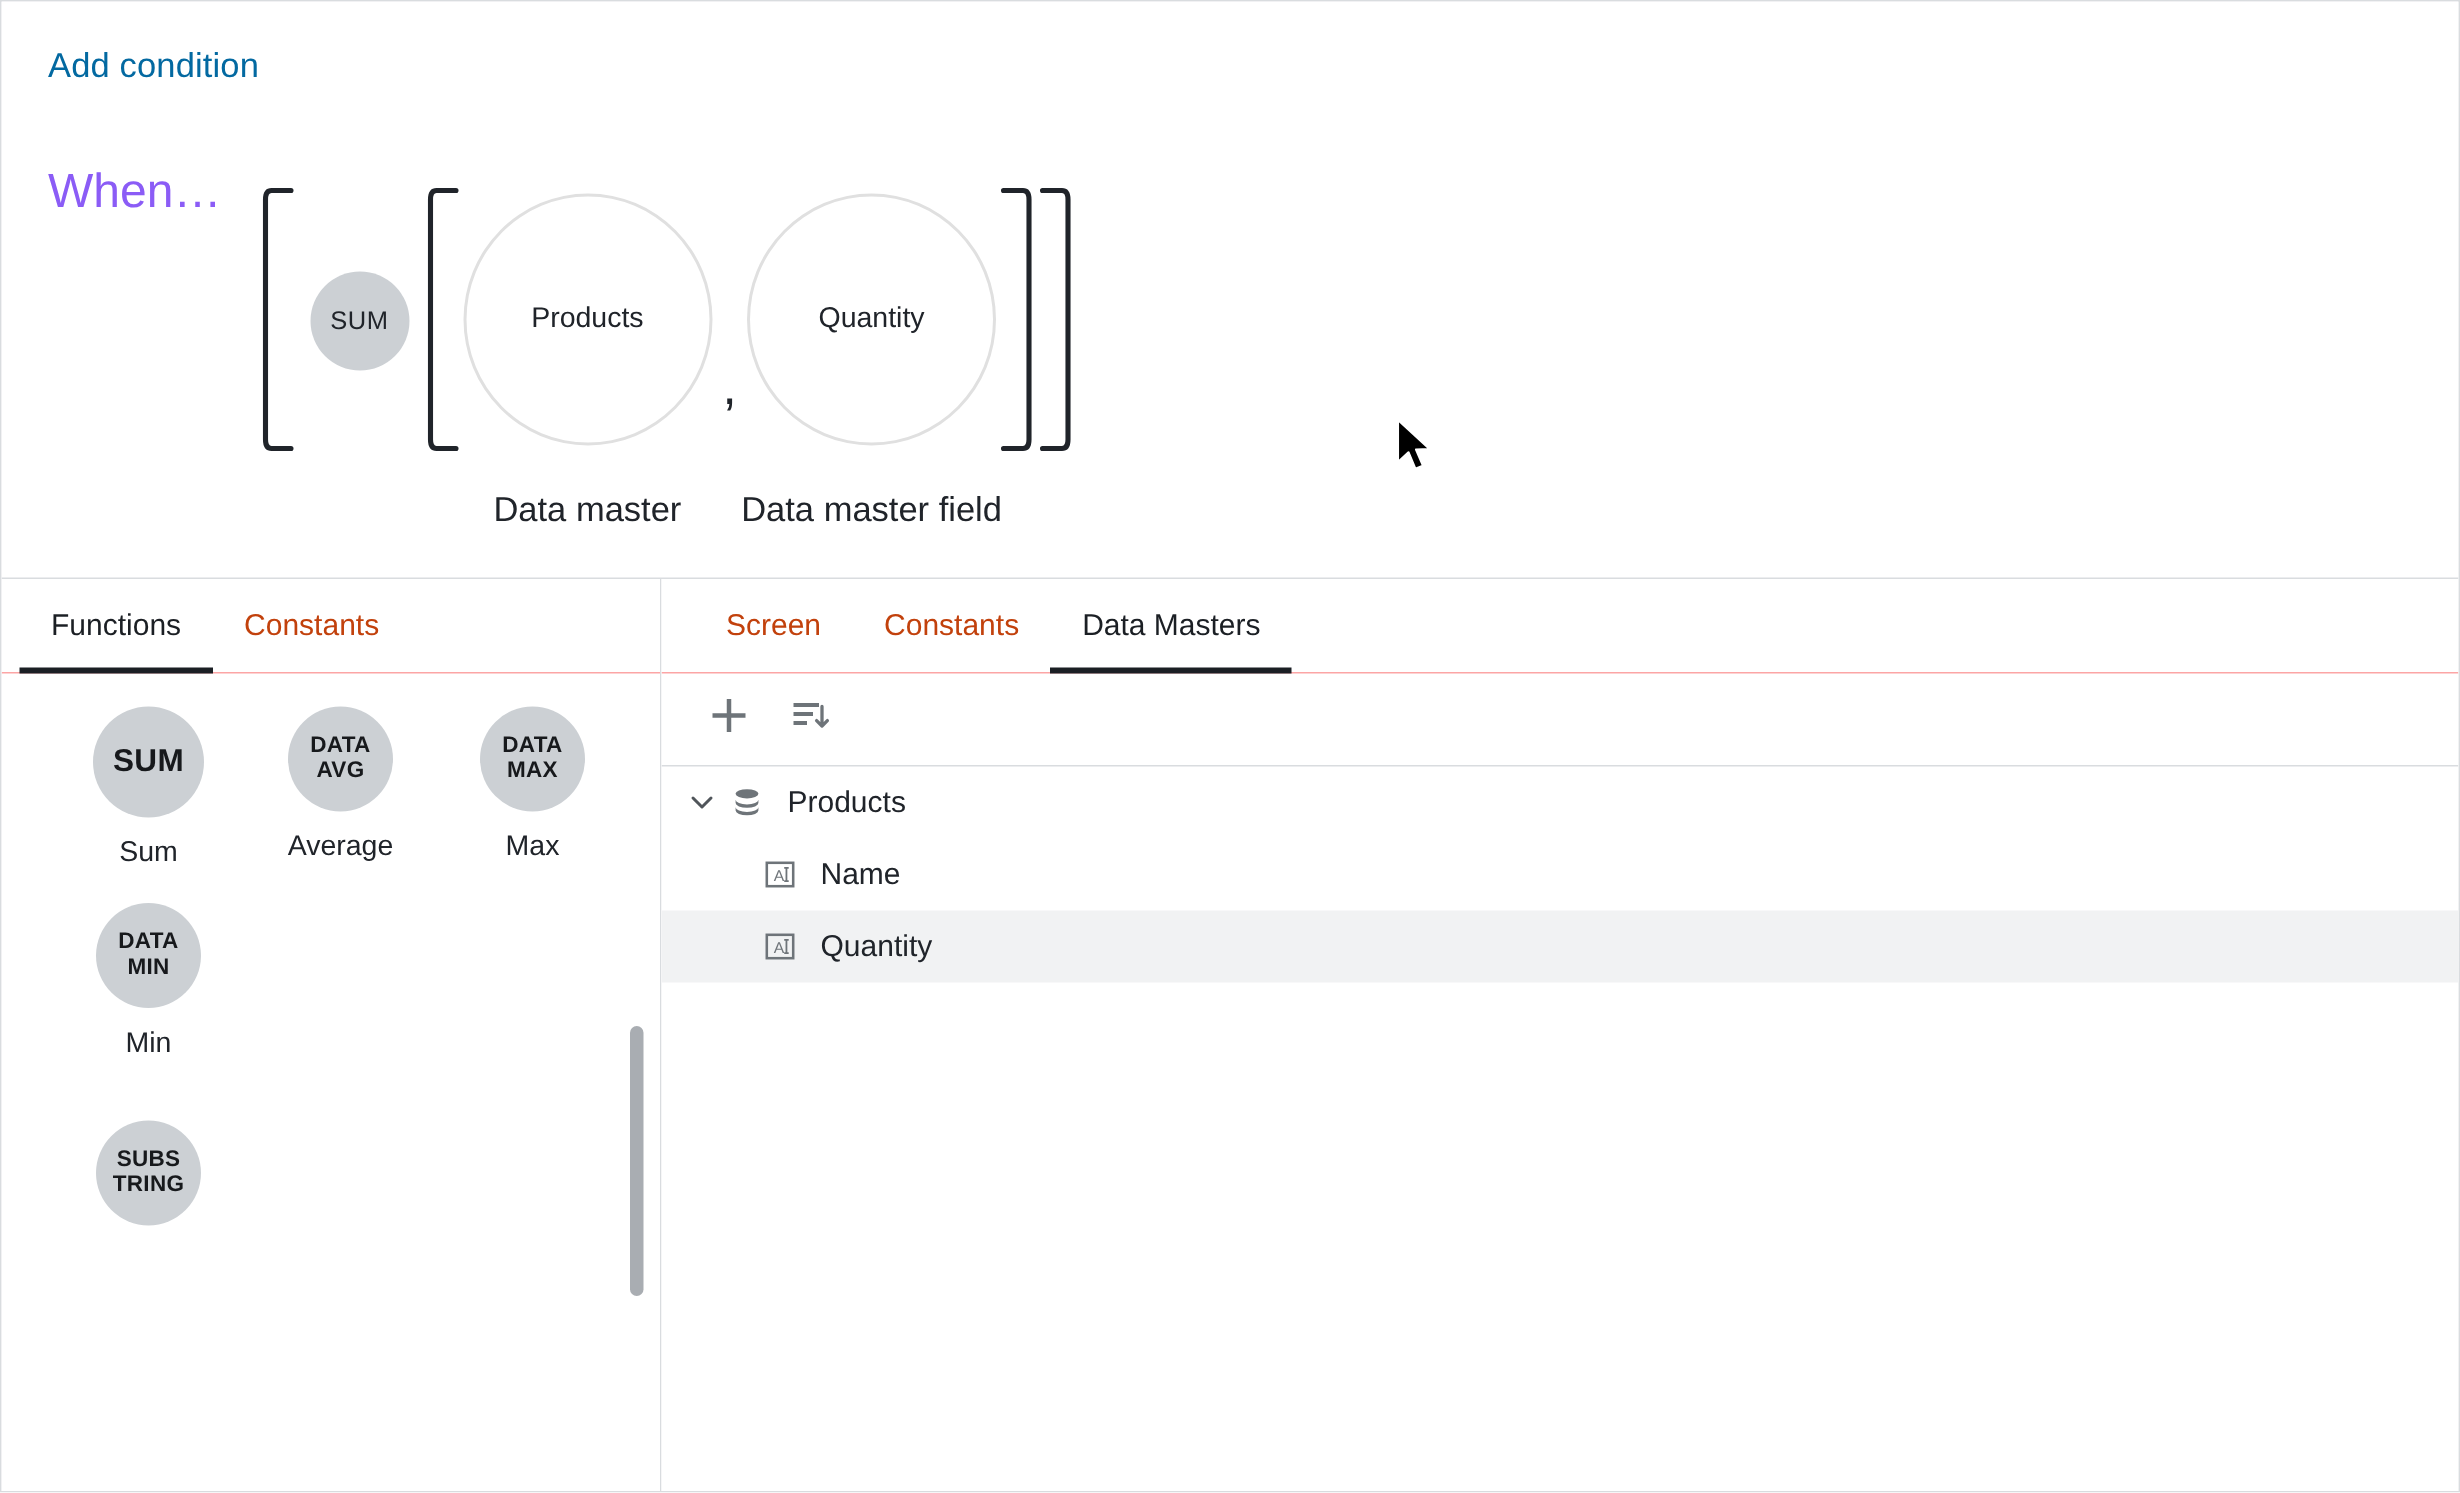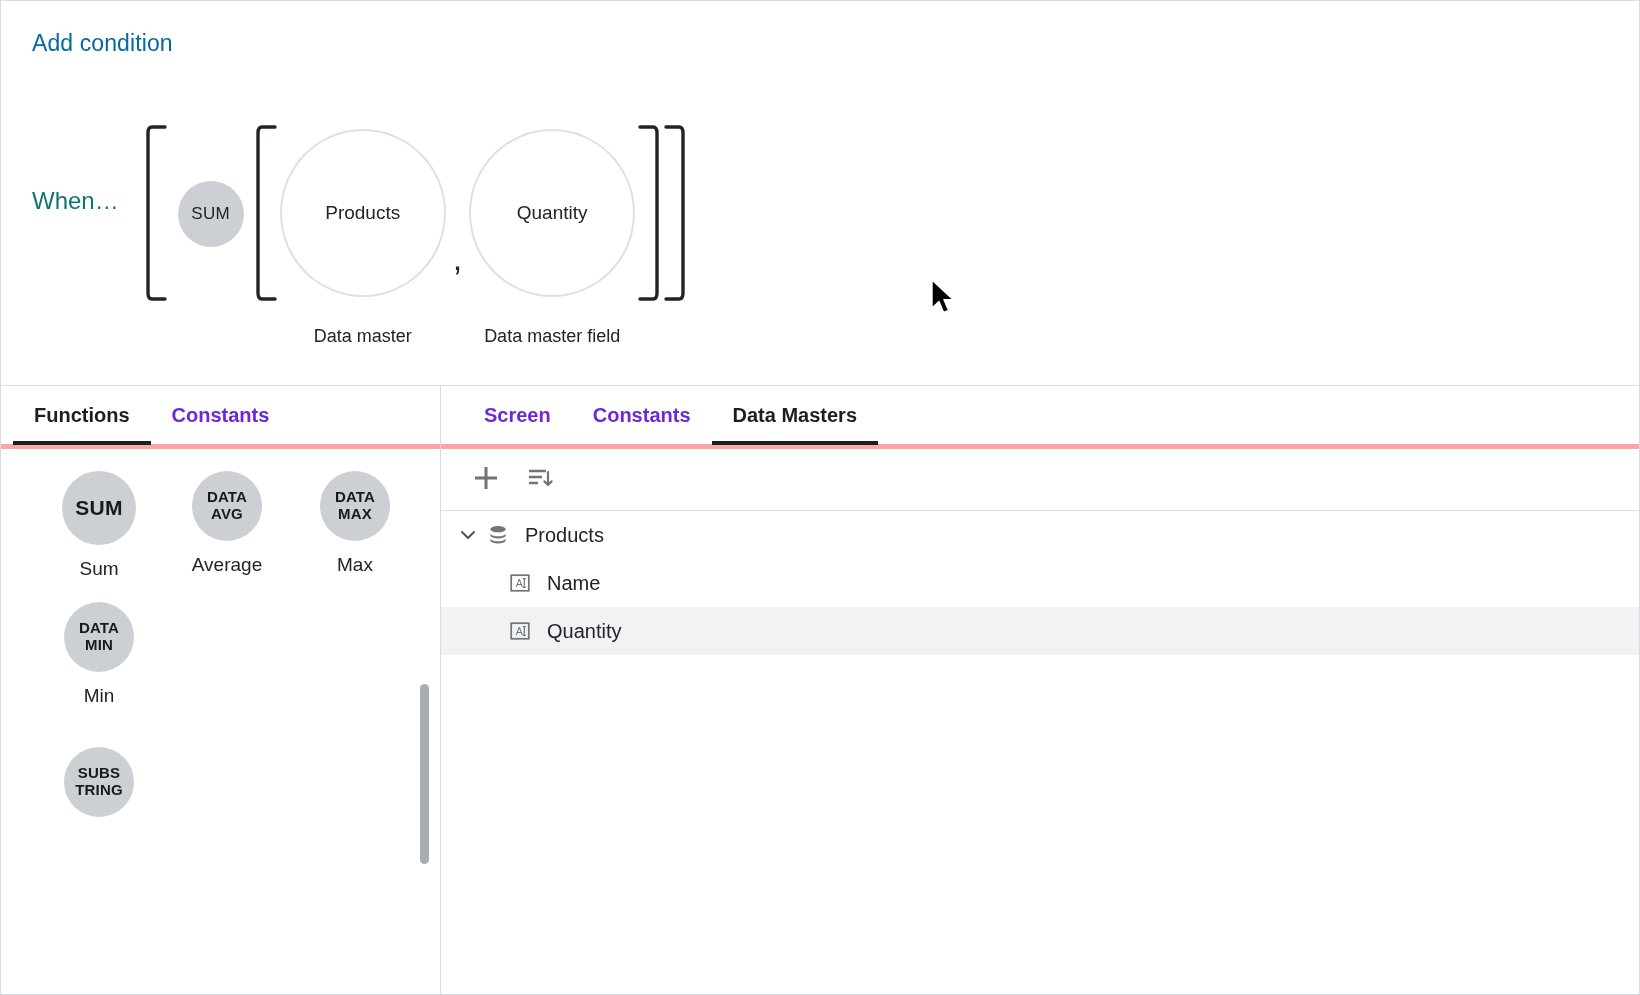--- a/index.html
+++ b/index.html
@@ -34,24 +34,23 @@
     letter-spacing: .1px;
   }
 
   .formula {
     position: absolute;
     left: 31px; top: 110px;
     display: flex;
     align-items: flex-start;
   }
   .when-label {
-    font-size: 24px;
-    color: #0f766e;
+    font-size: 32px;
+    color: #8b5cf6;
     line-height: 1;
-    margin-top: 78px;
     margin-right: 24px;
     white-space: nowrap;
   }
   .bracket {
     width: 26px;
     align-self: stretch;
     position: relative;
     flex: 0 0 auto;
   }
   .bracket svg { display:block; }
@@ -72,21 +71,21 @@
     display: flex;
     align-items: center;
     justify-content: center;
     font-size: 19px;
     color: #20242a;
     background: #fff;
     margin-top: 18px;
   }
   .slot-caption {
     margin-top: 29px;
-    font-size: 18px;
+    font-size: 23px;
     color: #20242a;
     white-space: nowrap;
   }
   .comma {
     font-size: 34px;
     color: #20242a;
     align-self: flex-start;
     margin-top: 130px;
     padding: 0 6px;
     line-height: 1;
@@ -126,33 +125,32 @@
     flex: 1 1 auto;
     position: relative;
     background: #fff;
     overflow: hidden;
     text-align: center;
   }
 
   
   .tabbar {
     height: 63px;
-    border-bottom: 5px solid #fca5a5;
+    border-bottom: 1px solid #fca5a5;
     display: flex;
     align-items: stretch;
     padding-left: 12px;
-    font-weight: bold;
   }
   .right-panel .tabbar { padding-left: 22px; }
   .tab {
     display: flex;
     align-items: center;
     padding: 0 21px;
     font-size: 20px;
-    color: #6d28d9;
+    color: #c2410c;
     position: relative;
     cursor: pointer;
     white-space: nowrap;
   }
   .tab.active { color: #1b1f24; }
   .tab.active::after {
     content: "";
     position: absolute;
     left: 0; right: 0; bottom: -1px;
     height: 4px;

